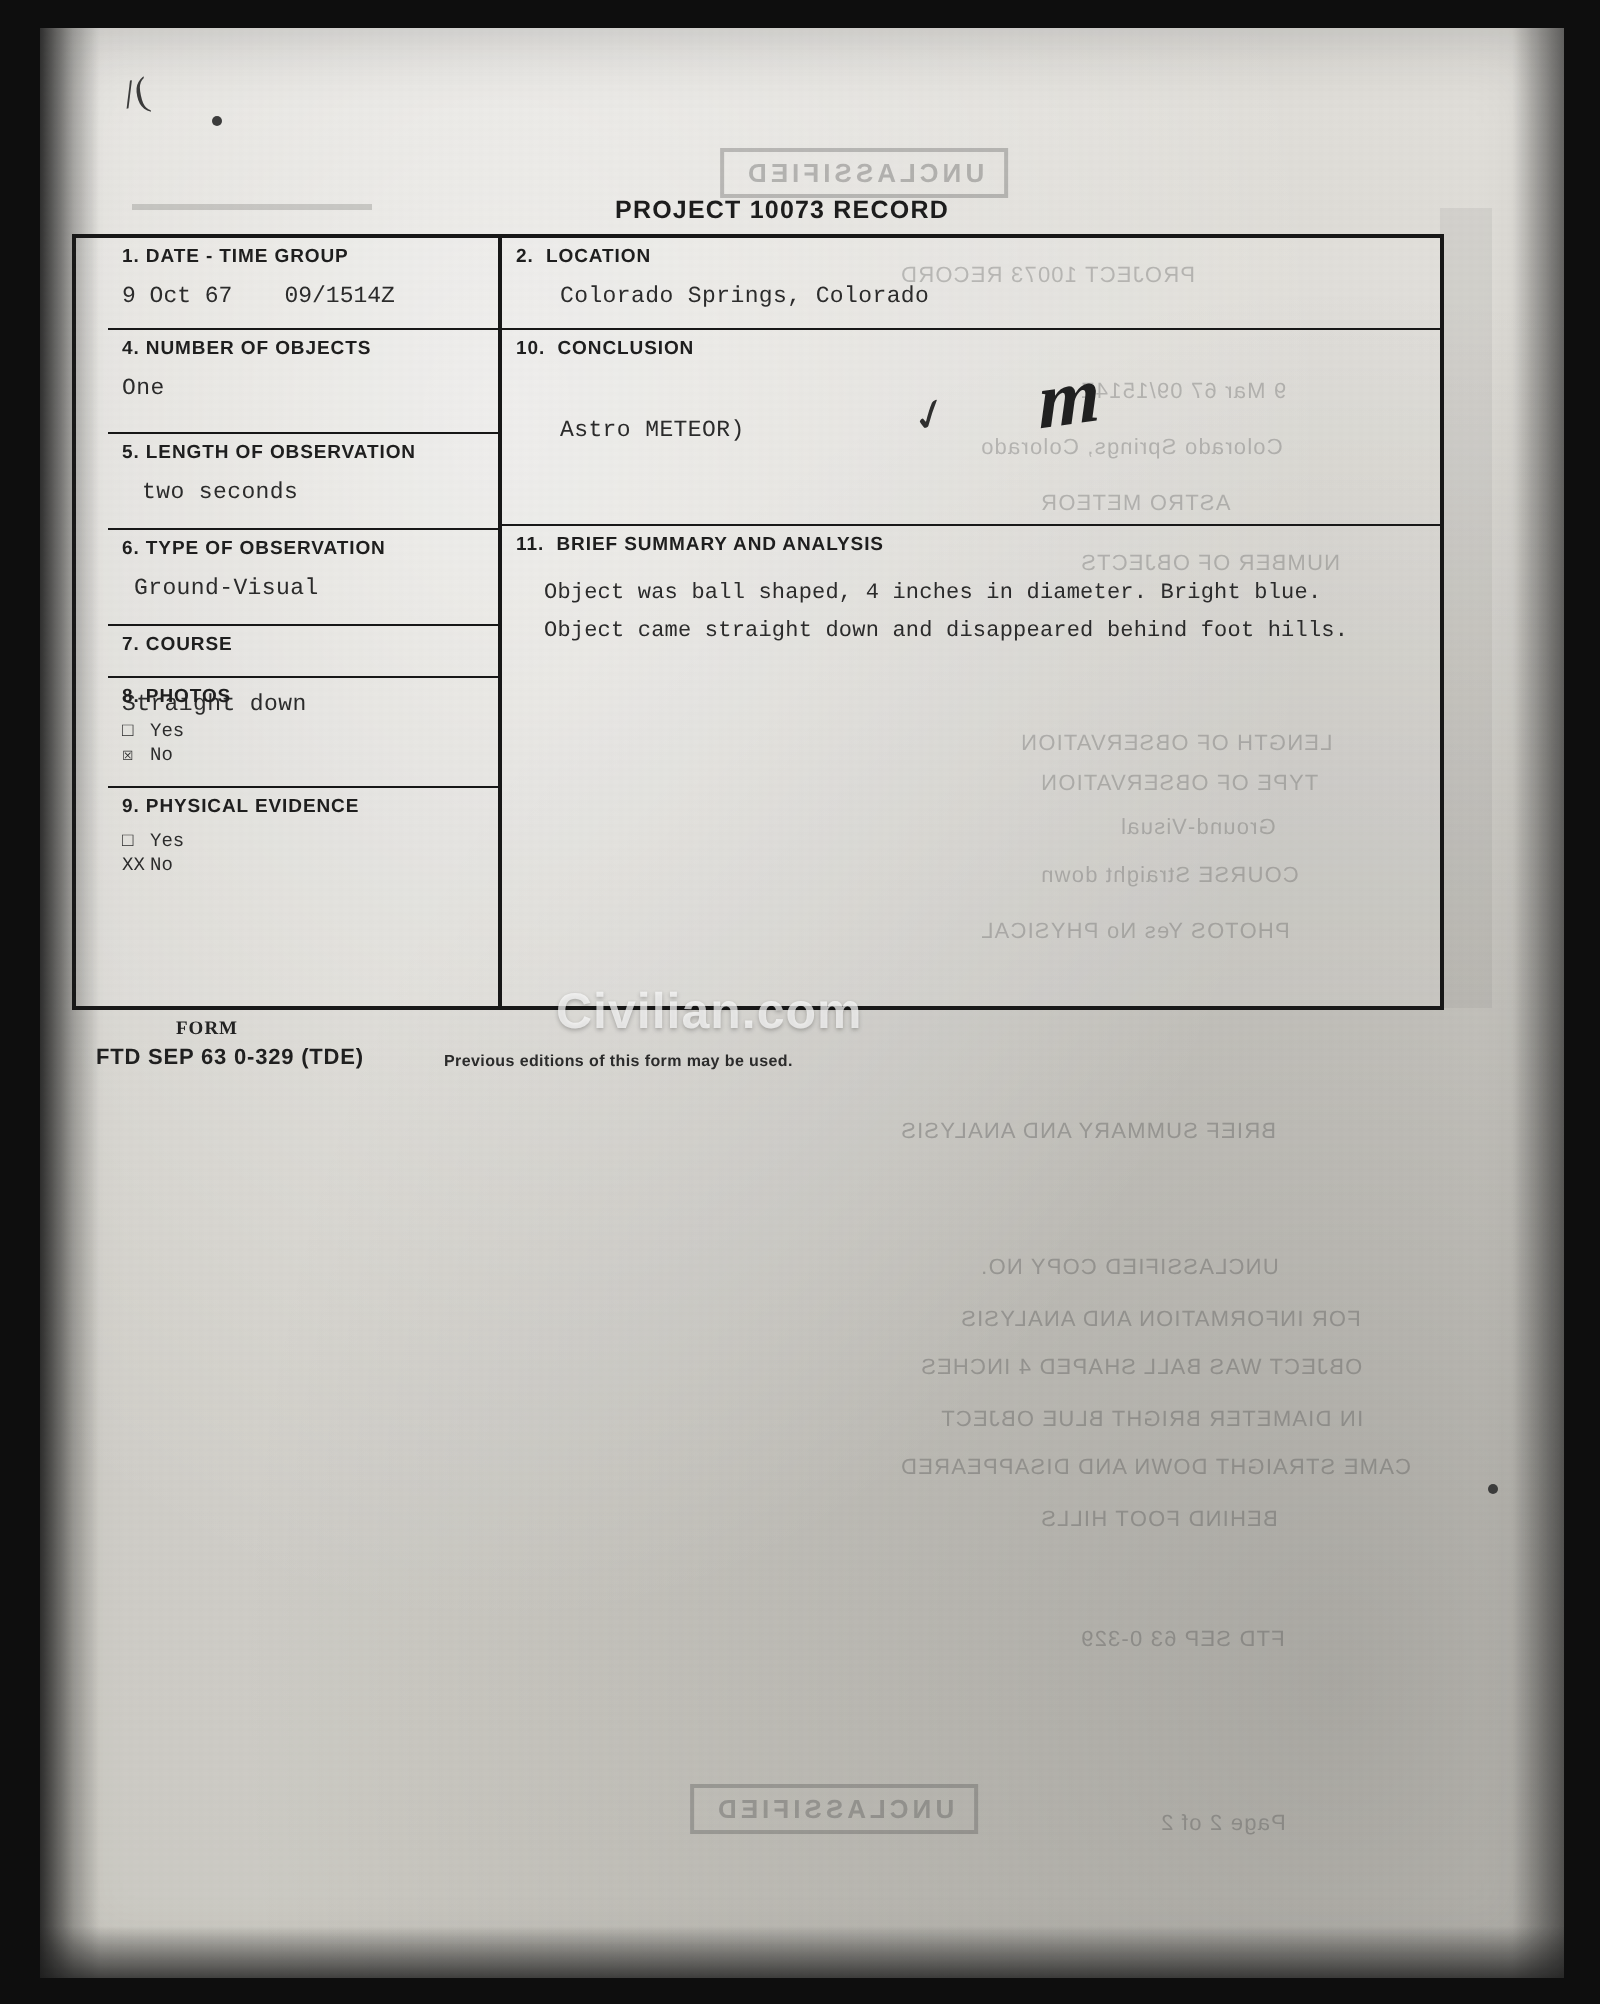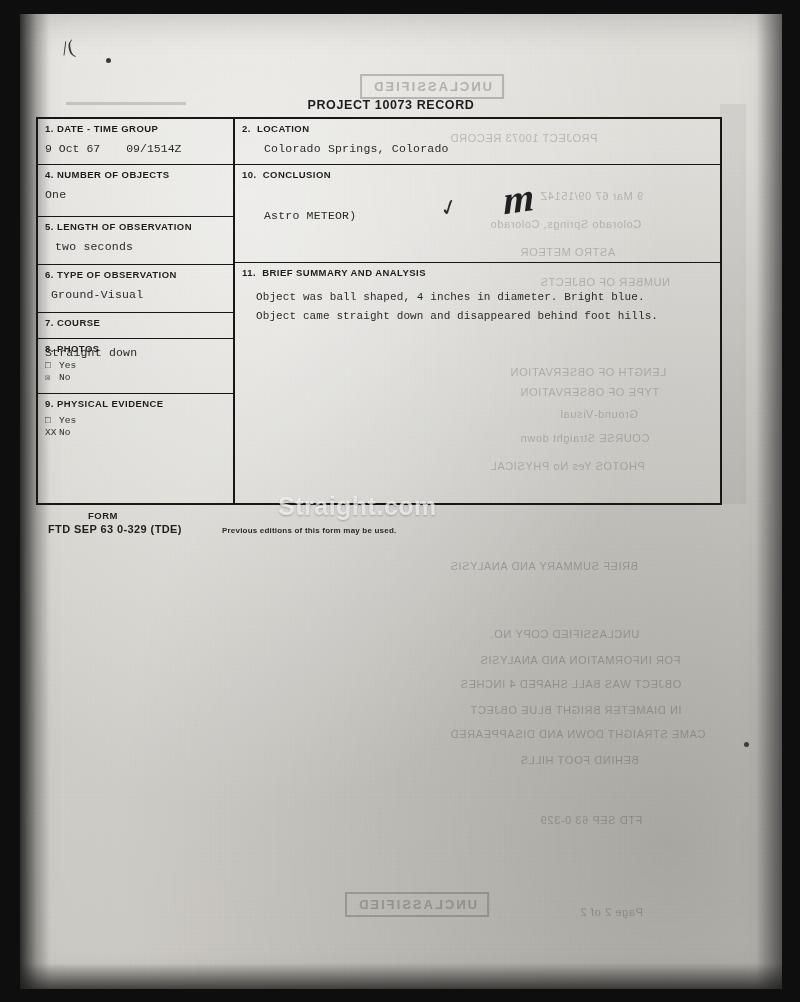--- a/index.html
+++ b/index.html
@@ -100,20 +100,21 @@
     margin-bottom: 5px;
   }
   .table {
     position: relative;
     border: 2px solid #161616;
     width: 686px;
     height: 388px;
     box-sizing: border-box;
     background: rgba(255,255,255,0.10);
     display: flex;
+    padding-left: 16px;
   }
   .col-left {
     width: 197px;
     border-right: 2px solid #161616;
     box-sizing: border-box;
     display: flex;
     flex-direction: column;
   }
   .col-right {
     flex: 1;
@@ -211,20 +212,21 @@
     margin-top: 7px;
     height: 30px;
   }
   .footer-form-word {
     position: absolute;
     left: 52px; top: -2px;
     font-size: 9.5px;
     font-weight: bold;
     color: #222;
     letter-spacing: 0.5px;
+    font-family: Liberation Serif, serif;
   }
   .footer-main {
     position: absolute;
     left: 12px; top: 11px;
     font-size: 11px;
     font-weight: bold;
     color: #1e1e1e;
     letter-spacing: 0.4px;
   }
   .footer-note {
@@ -435,16 +437,16 @@
         </div>
       </div>
 
       <div class="form-footer">
         <div class="footer-form-word">FORM</div>
         <div class="footer-main">FTD  SEP 63 0-329  (TDE)</div>
         <div class="footer-note">Previous editions of this form may be used.</div>
       </div>
     </div>
 
-    <div class="watermark">Straight.com</div>
+    <div class="watermark">Civilian.com</div>
     <div class="grain"></div>
   </div>
 </div>
 
 </body></html>

